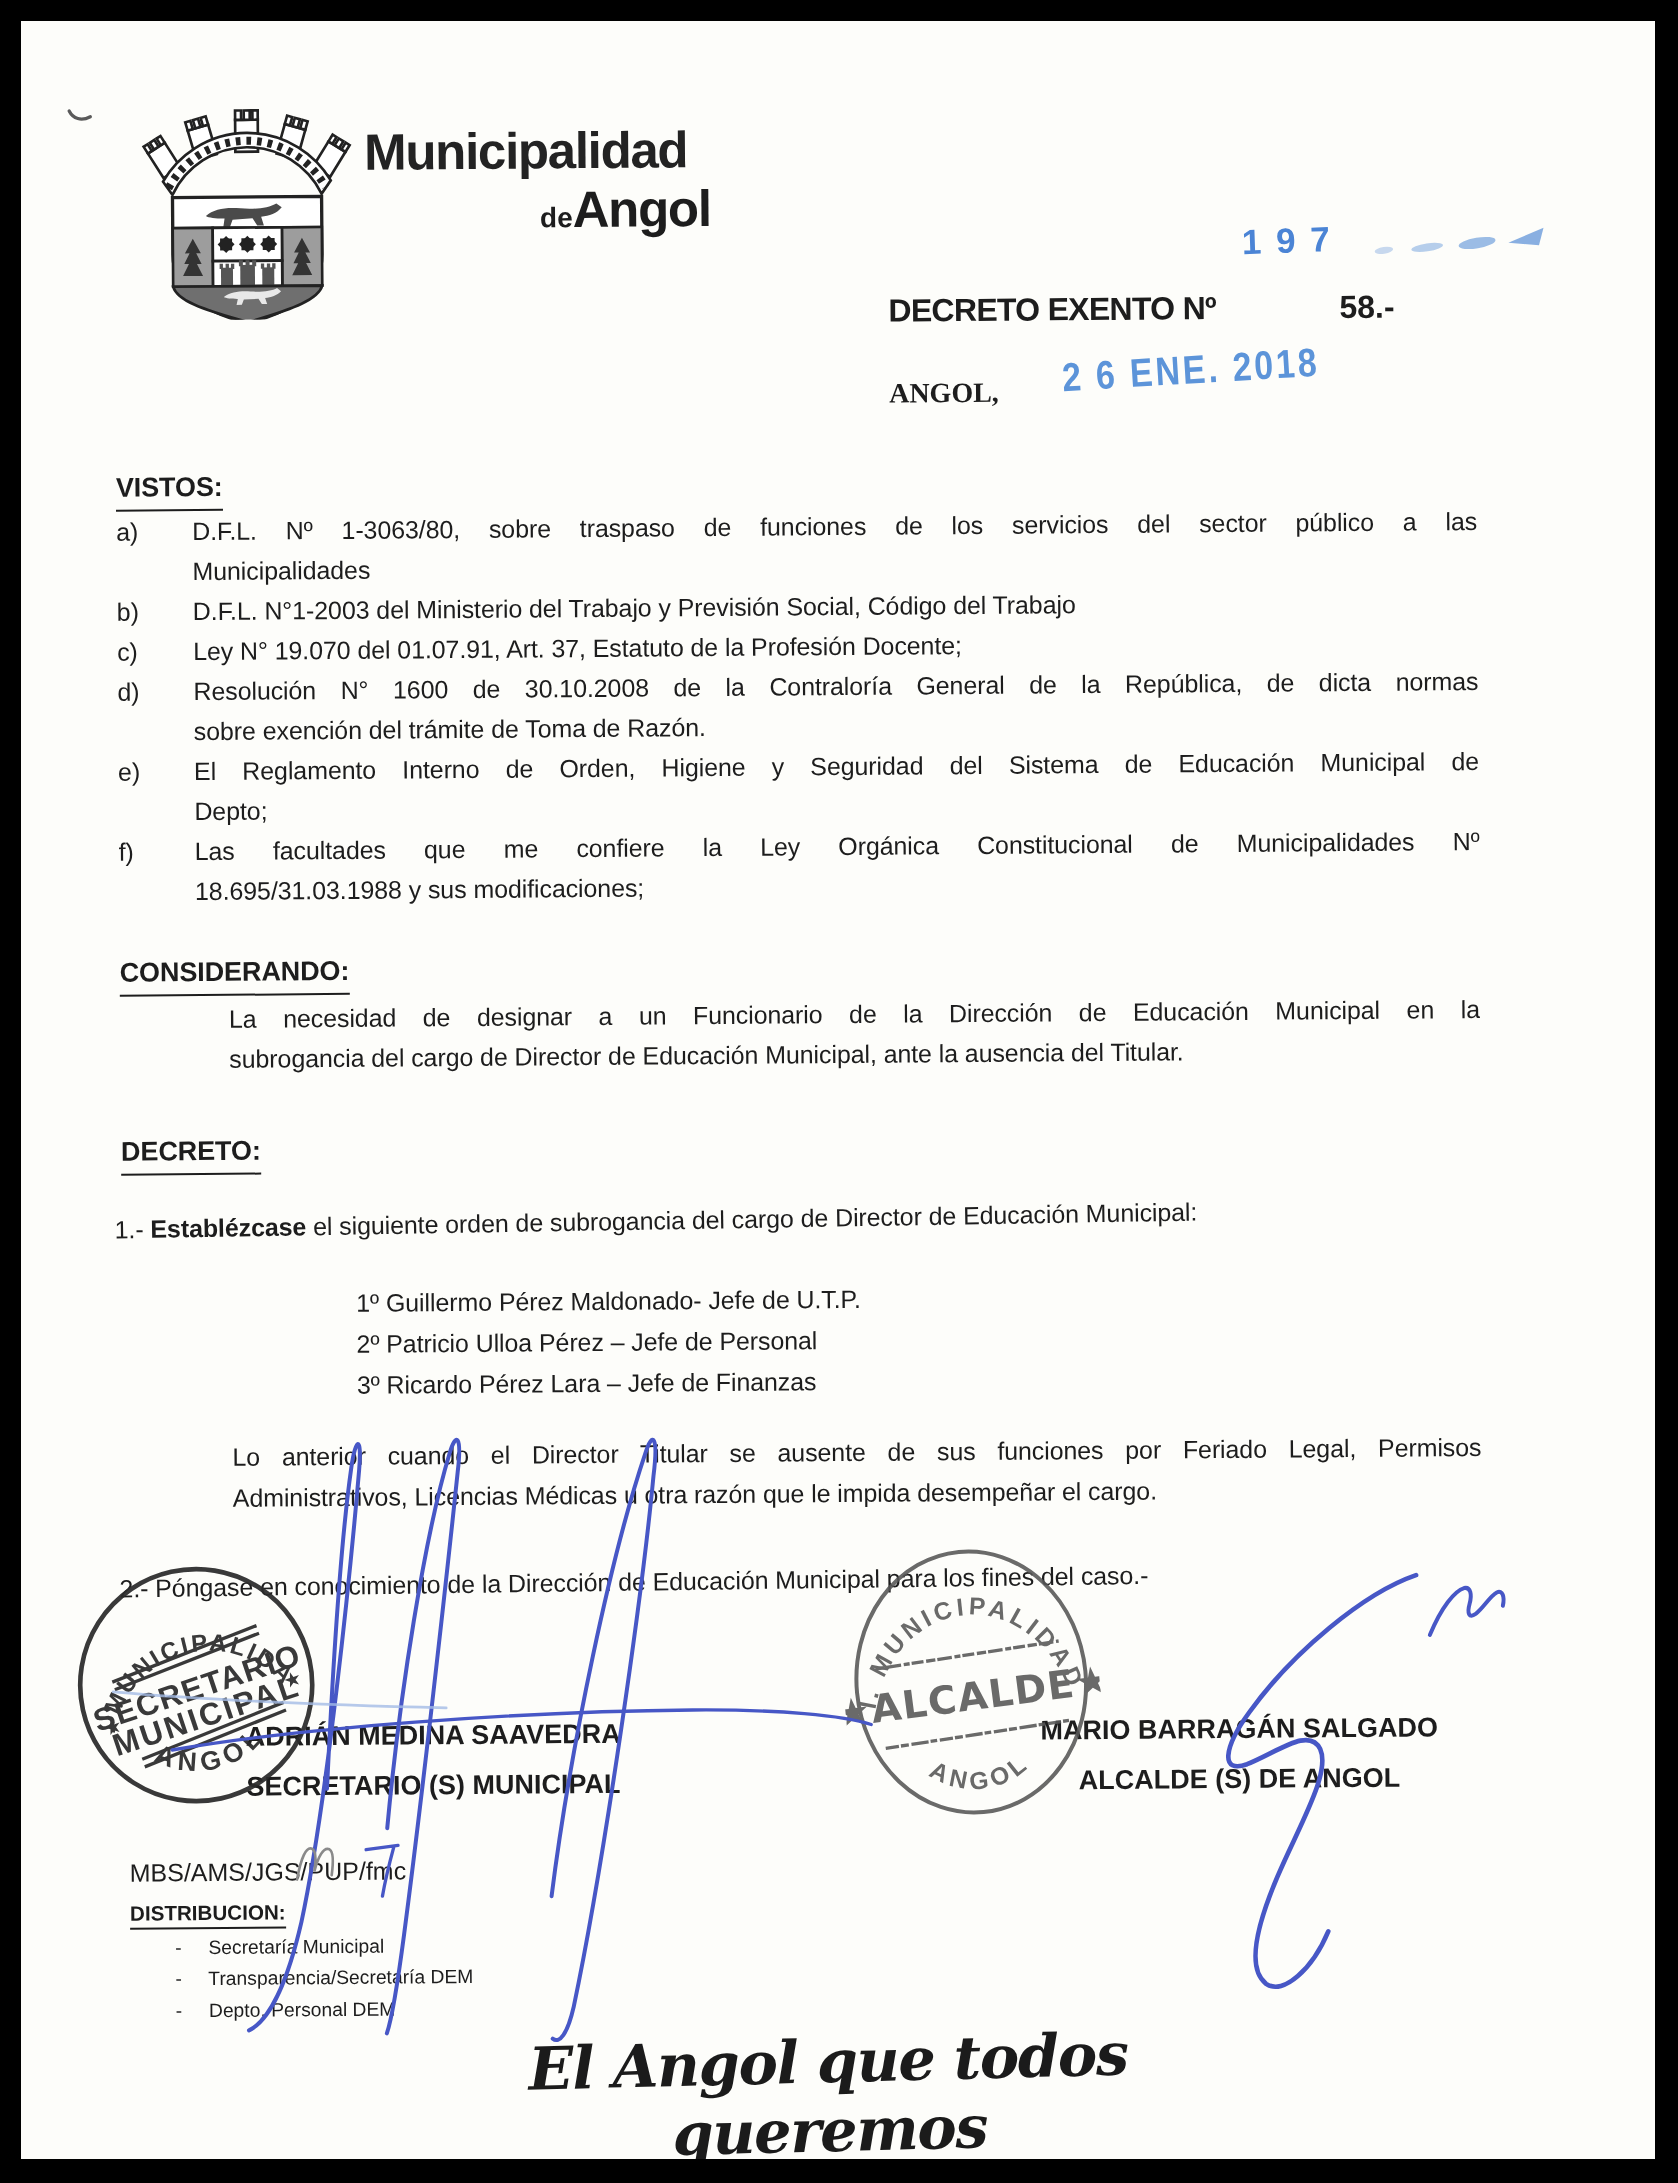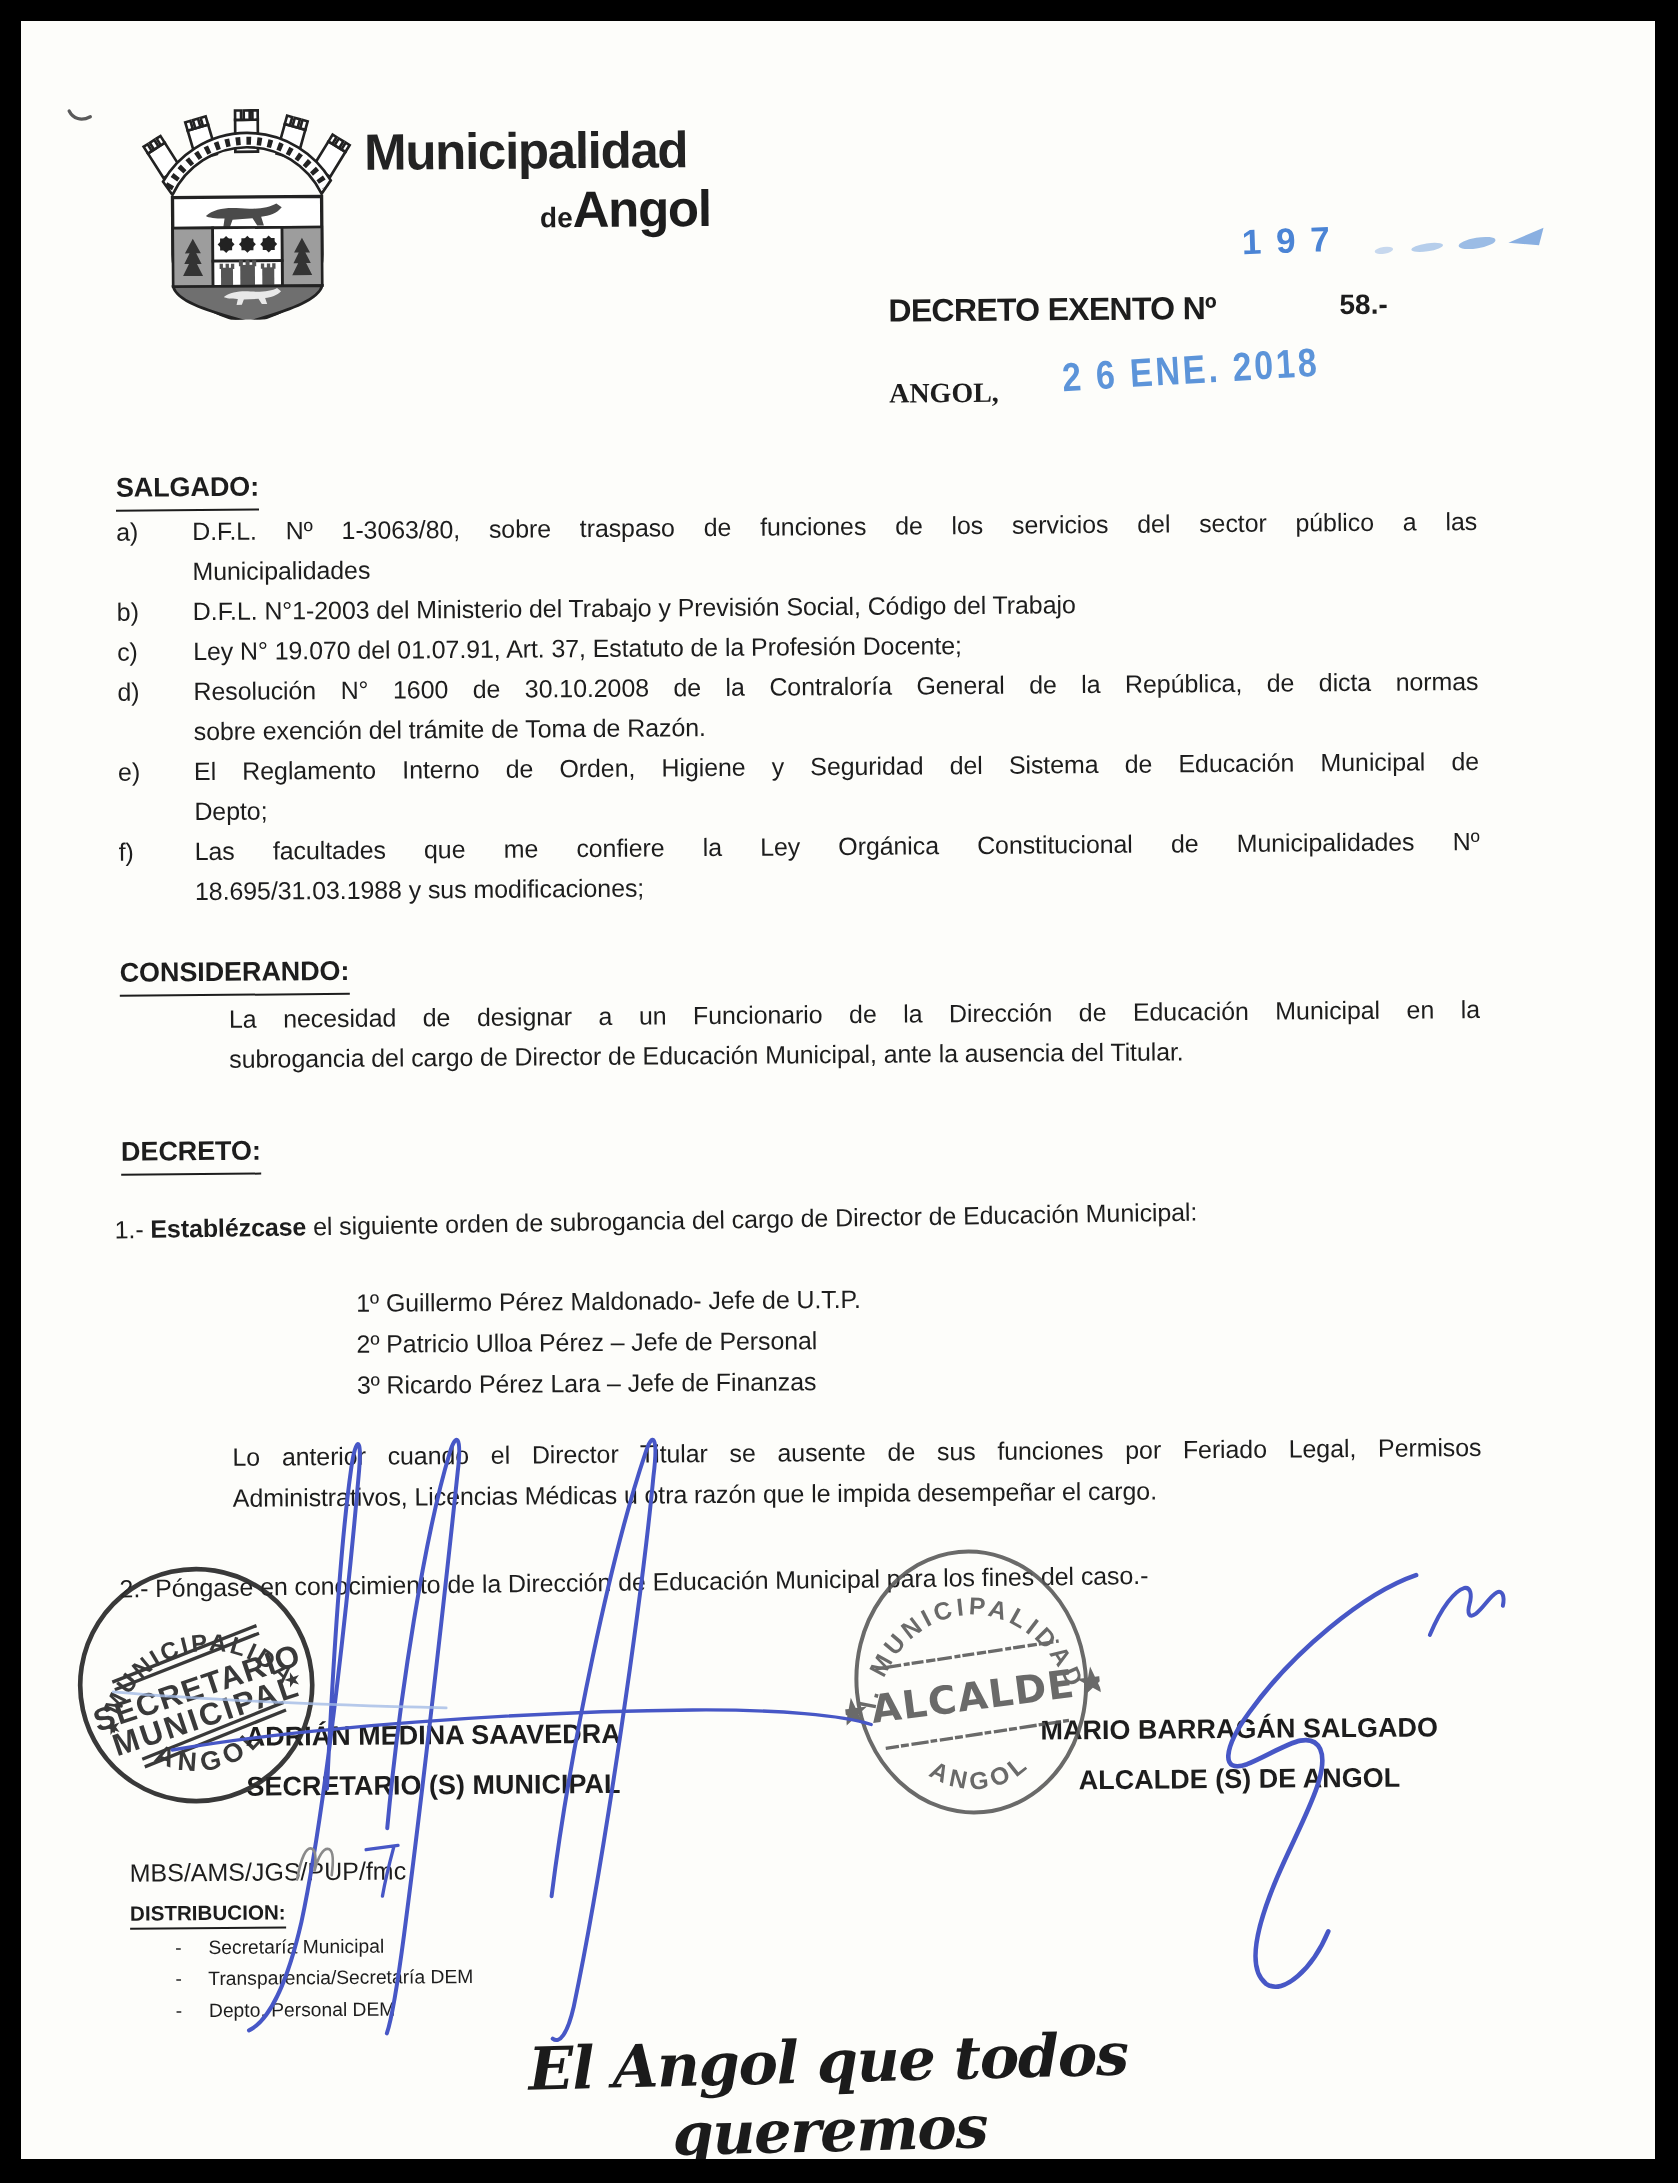--- a/index.html
+++ b/index.html
@@ -125,27 +125,27 @@
 
     <div class="abs t bluestamp" style="left:1240px;top:224px;font-size:35px;letter-spacing:14.7px;color:#3c7ad2;transform:rotate(-1.5deg);opacity:.92;">197</div>
     <svg class="abs" style="left:1352px;top:220px;" width="213" height="60" viewBox="0 0 320 90">
       <ellipse cx="45" cy="52" rx="14" ry="5" fill="#4b86d4" opacity="0.30" transform="rotate(-8 45 52)"></ellipse>
       <ellipse cx="110" cy="48" rx="24" ry="6" fill="#4b86d4" opacity="0.40" transform="rotate(-8 110 48)"></ellipse>
       <ellipse cx="185" cy="42" rx="28" ry="8" fill="#4b86d4" opacity="0.55" transform="rotate(-9 185 42)"></ellipse>
       <path d="M 232 42 L 285 20 L 278 46 Z" fill="#4b86d4" opacity="0.65"></path>
     </svg>
 
     <div class="abs t bold" style="left:886px;top:293px;font-size:32px;letter-spacing:-0.7px;">DECRETO EXENTO Nº</div>
-    <div class="abs t bold" style="left:1337px;top:293px;font-size:28px;">58.-</div>
+    <div class="abs t bold" style="left:1337px;top:293px;font-size:32px;">58.-</div>
 
     <div class="abs t bold" style="left:886px;top:378px;font-size:28px;font-family:Liberation Serif, serif;">ANGOL,</div>
     <div class="abs t bluestamp" style="left:1058px;top:357px;font-size:40px;letter-spacing:3.3px;transform:rotate(-3deg) scaleX(.85);transform-origin:left top;opacity:.9;">2 6 ENE. 2018</div>
 
     <div class="abs t body-t" style="left:112px;top:462px;font-size:27px;">
-      <span class="uh">SALGADO:</span>
+      <span class="uh">VISTOS:</span>
     </div>
 
     <div class="abs t body-t" style="left:112px;top:506px;">a)</div>
     <div class="abs t body-t stretch" style="left:188px;top:506px;width:1285px;">D.F.L. Nº 1-3063/80, sobre traspaso de funciones de los servicios del sector público a las</div>
     <div class="abs t body-t" style="left:188px;top:546px;">Municipalidades</div>
 
     <div class="abs t body-t" style="left:112px;top:586px;">b)</div>
     <div class="abs t body-t" style="left:188px;top:586px;">D.F.L. N°1-2003 del Ministerio del Trabajo y Previsión Social, Código del Trabajo</div>
 
     <div class="abs t body-t" style="left:112px;top:626px;">c)</div>

